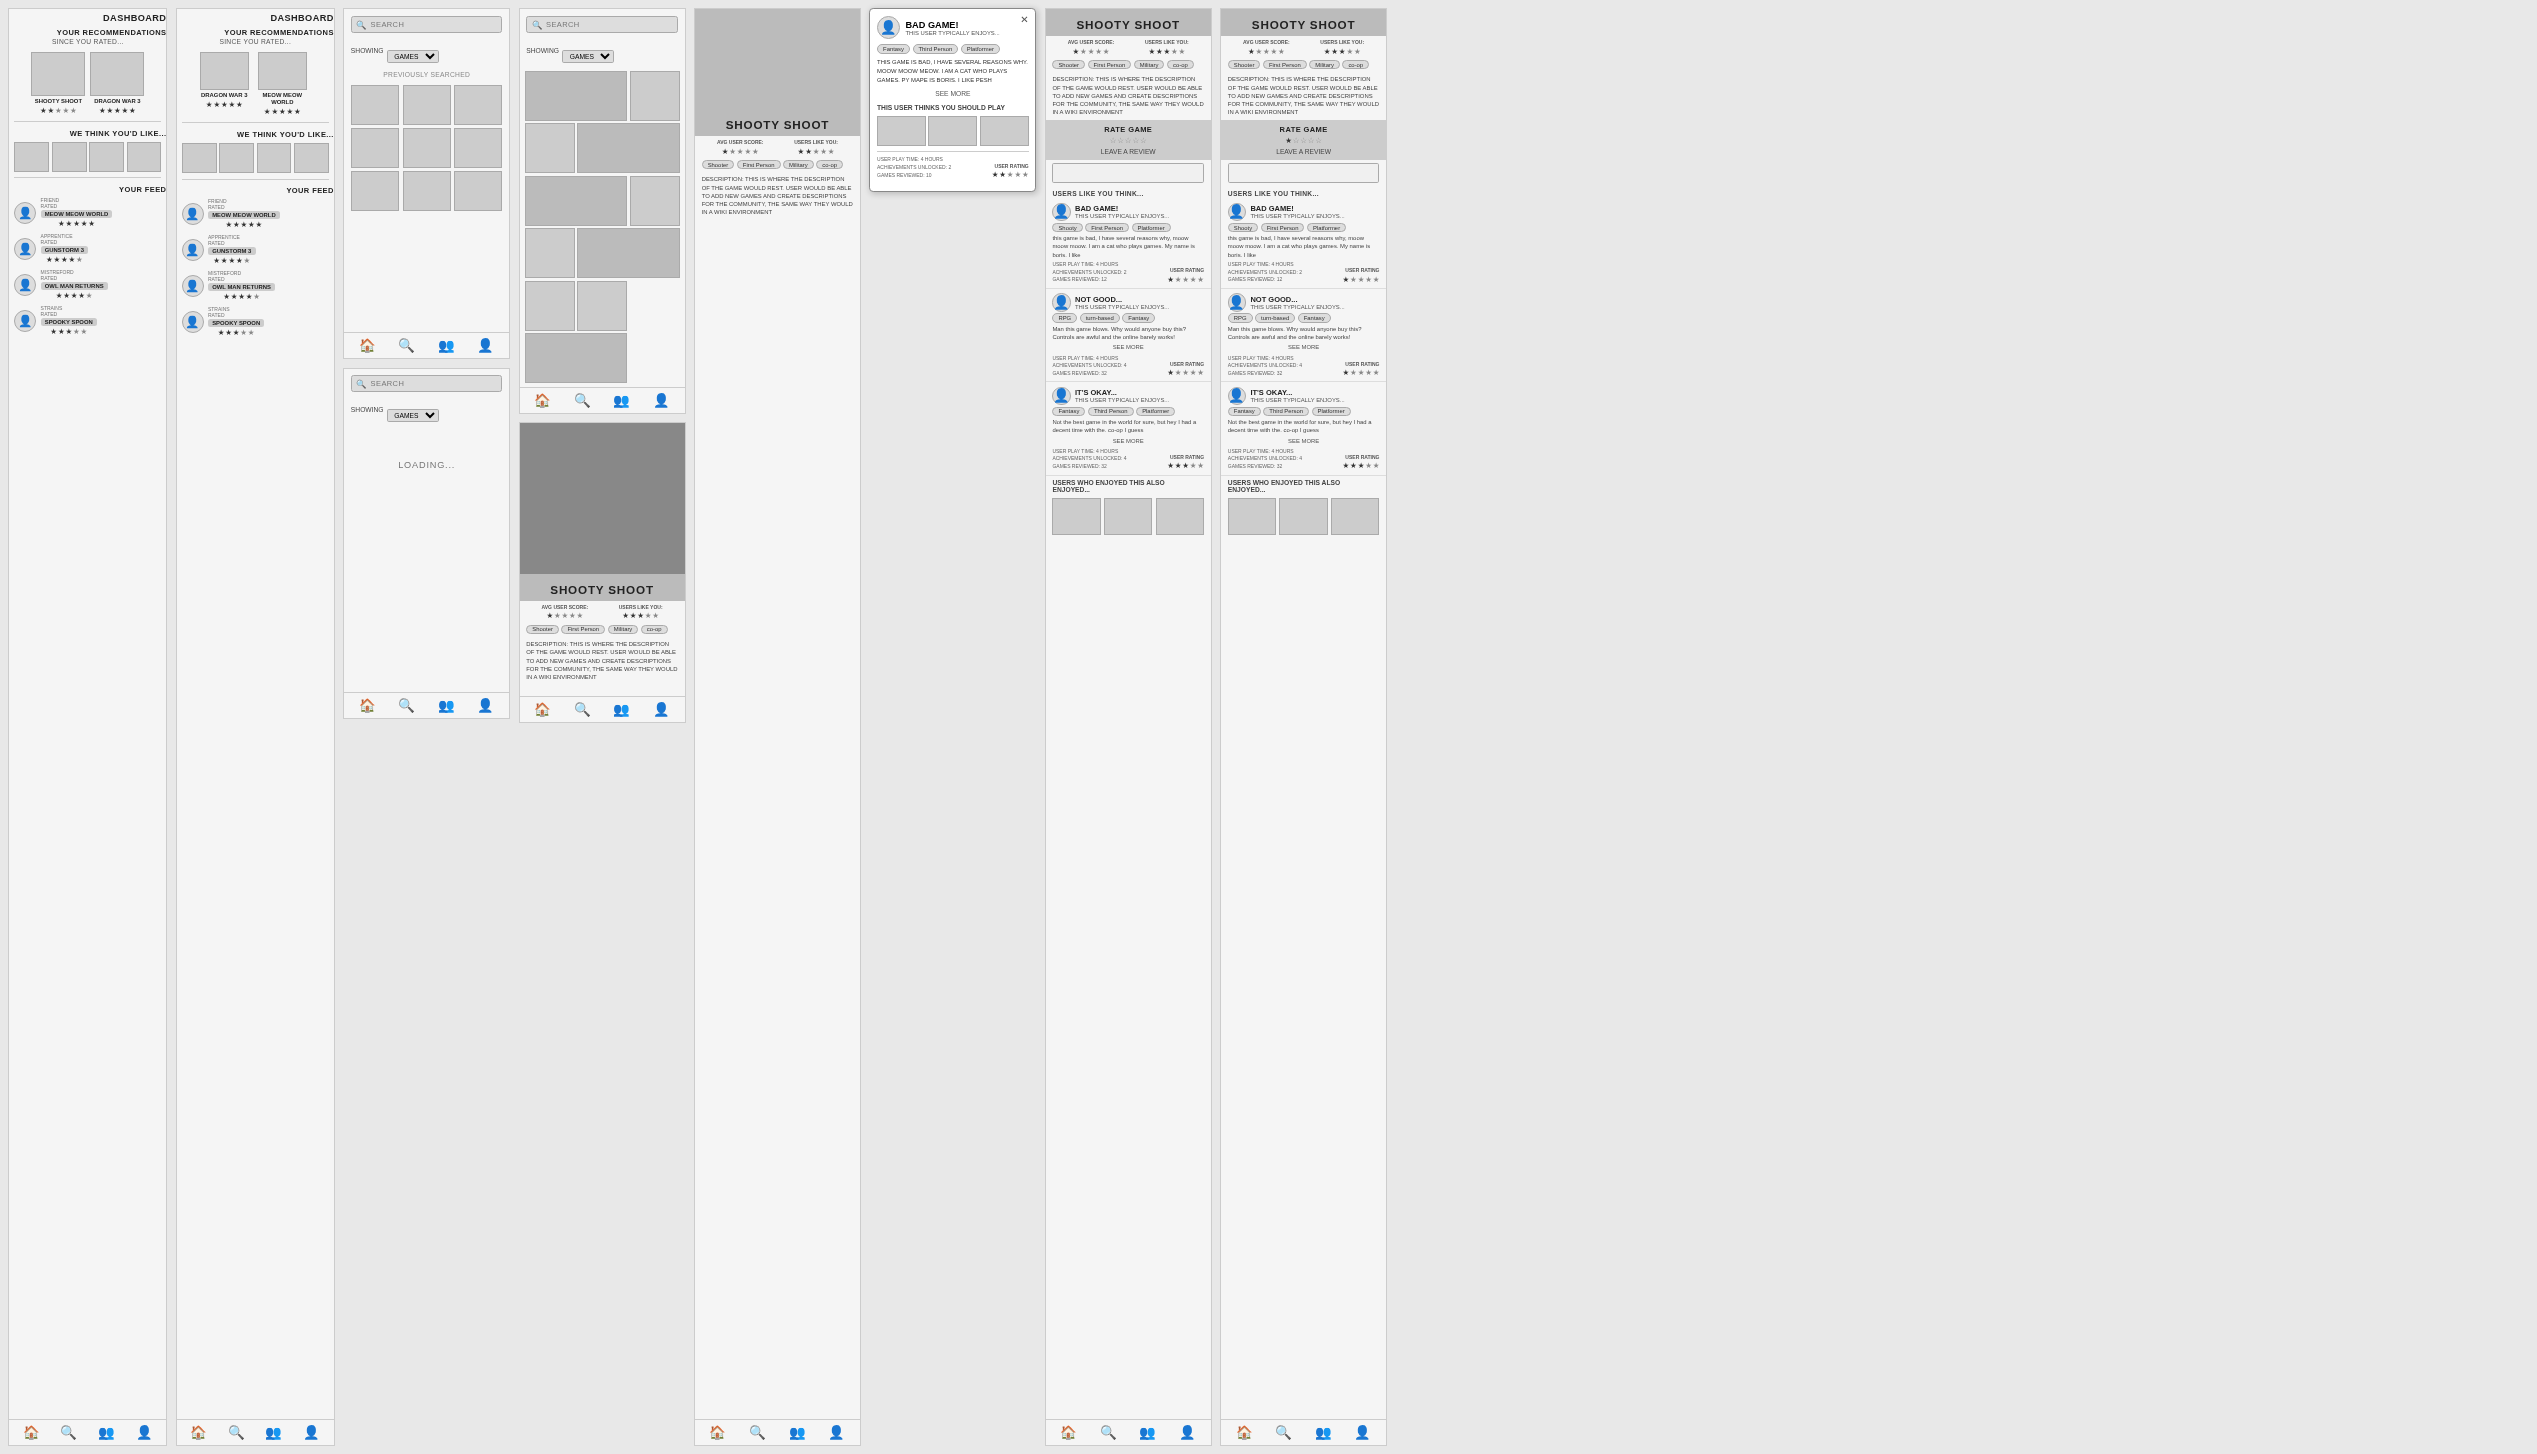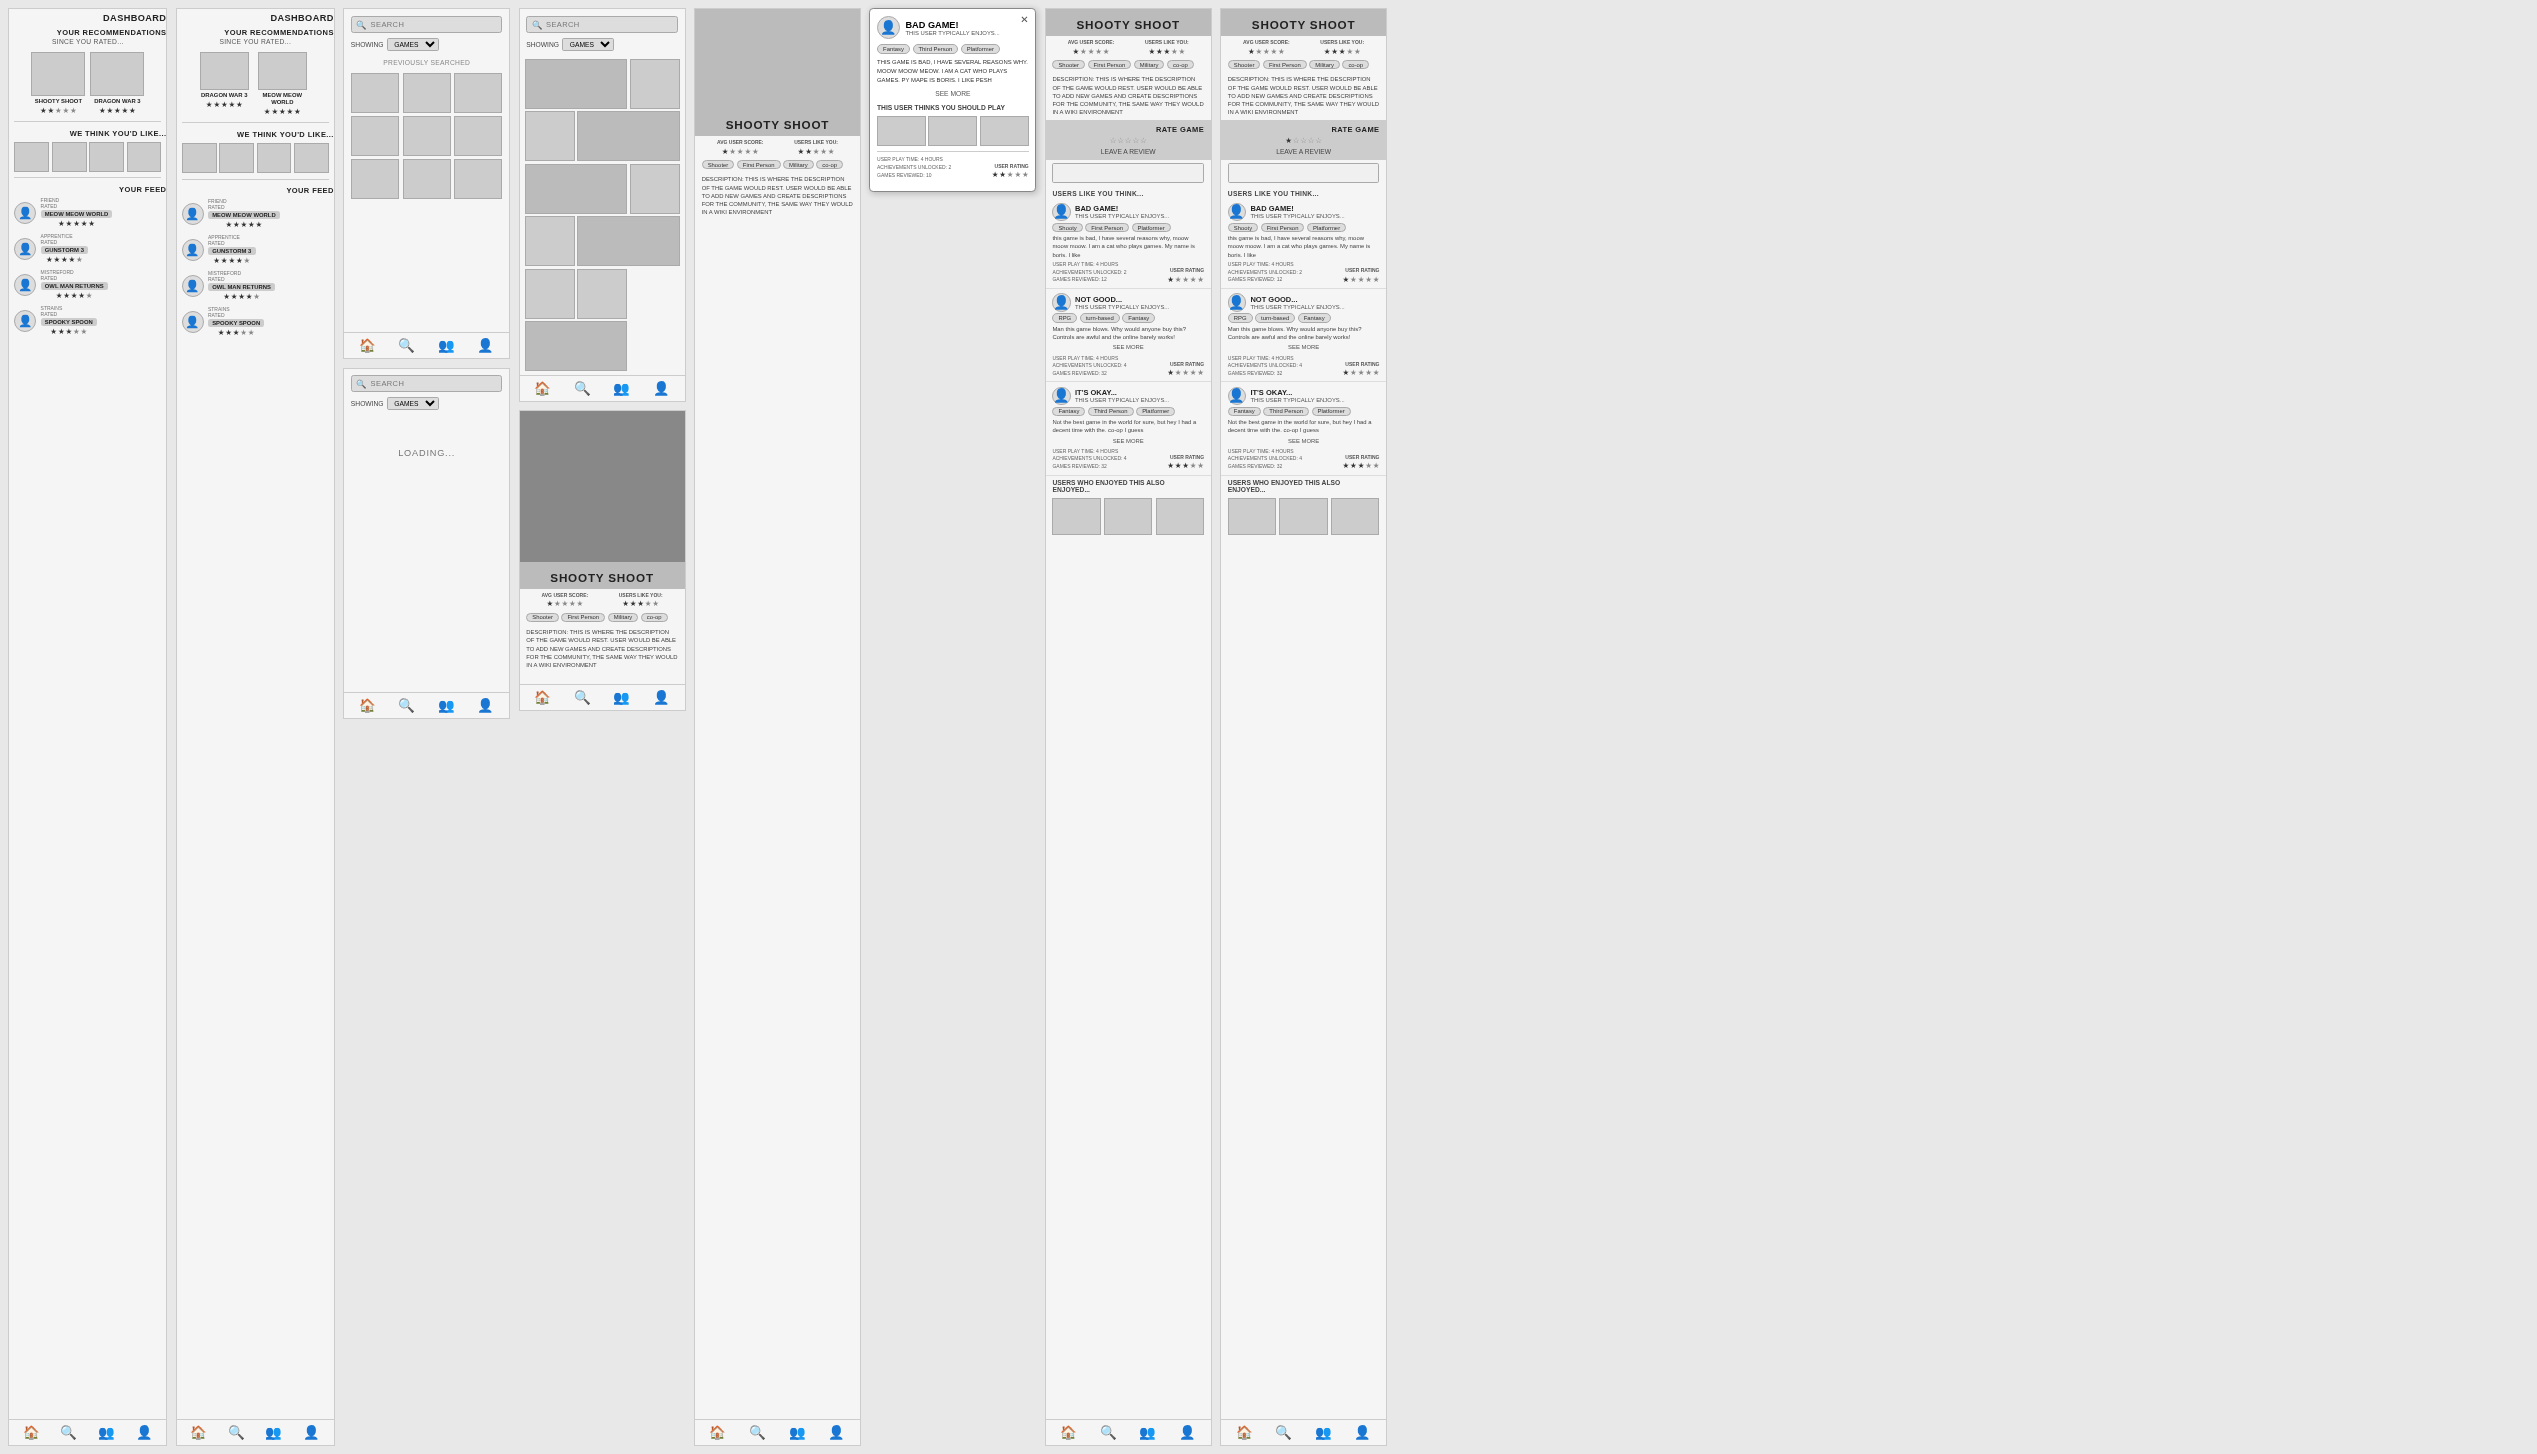--- a/index.html
+++ b/index.html
@@ -213,20 +213,21 @@
       font-size: 6.7px;
       color: #444;
     }
 
     .filter-select {
       background: #ddd;
       border: 0.8px solid #aaa;
       border-radius: 1.7px;
       padding: 0.8px 2.5px;
       font-size: 6.7px;
+      margin-top: 12px;
     }
 
     .prev-searched-title {
       text-align: center;
       font-size: 6.7px;
       color: #888;
       letter-spacing: 0.3px;
       padding: 3.3px 0;
       text-transform: uppercase;
     }
@@ -309,21 +310,20 @@
       text-align: center;
     }
 
     .rate-title {
       font-size: 7.5px;
       font-weight: bold;
       text-transform: uppercase;
       color: #222;
       letter-spacing: 0.4px;
       margin-bottom: 2.5px;
-      text-align: right;
     }
 
     .leave-review {
       font-size: 6.7px;
       color: #444;
       text-transform: uppercase;
       margin-top: 2.5px;
     }
 
     .review-input-box {

